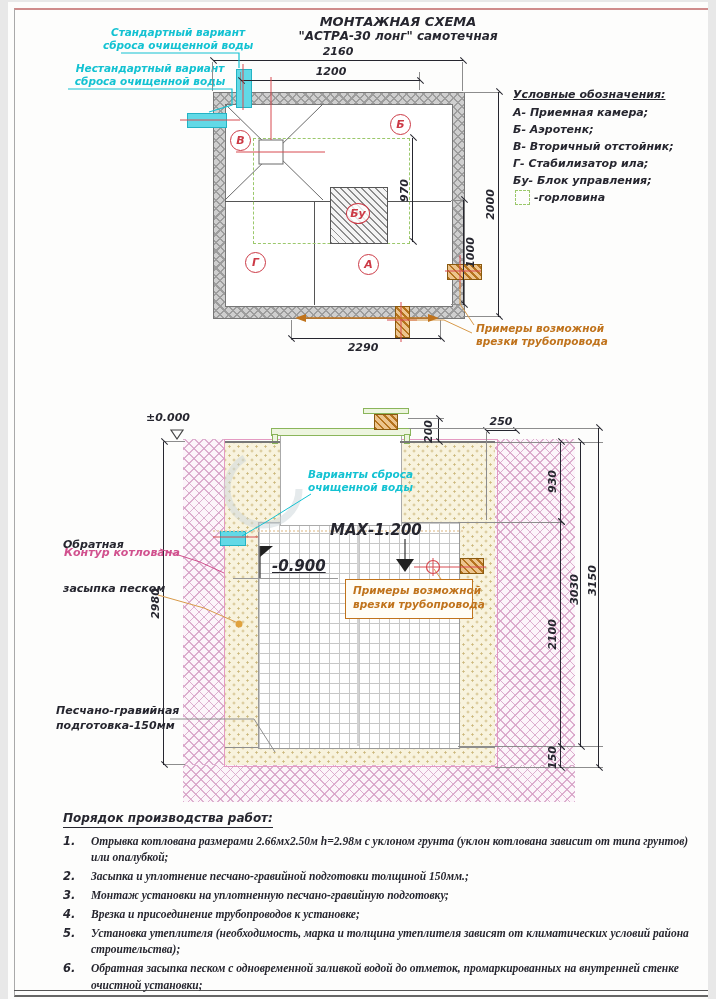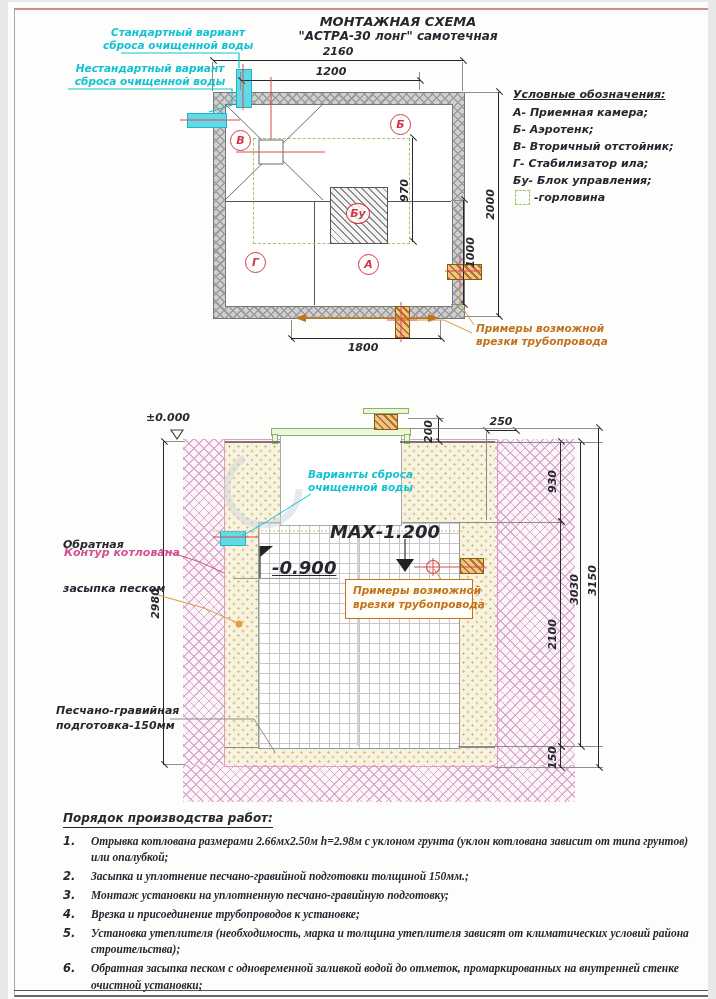--- a/index.html
+++ b/index.html
@@ -9,21 +9,21 @@
          border:1px solid #a9a9a9;border-top:2px solid #cf8c8c;border-bottom:2px solid #666;}
   .frame2{position:absolute;left:6px;top:988px;width:702px;border-top:1.5px solid #555;}
   
   .t{position:absolute;font-style:italic;font-weight:600;color:var(--ink);font-size:11px;line-height:1.25;white-space:nowrap;}
   .tw{white-space:normal;}
   .c{text-align:center;}
   .cyan{color:var(--cyan);}
   .orange{color:var(--orange);}
   .magenta{color:var(--magenta);}
   .small{font-size:10.5px;}
-  .big{font-size:18px;text-align:center;}
+  .big{font-size:15px;text-align:center;}
   
   .wallhatch{background-color:#cfcfcf;background-image:
      repeating-linear-gradient(45deg,#9d9d9d 0 1.5px,transparent 1.5px 6px),
      repeating-linear-gradient(-45deg,#9d9d9d 0 1.5px,transparent 1.5px 6px);}
   .diag{background-color:#f4f4f4;background-image:repeating-linear-gradient(45deg,#8d8d8d 0 1.3px,transparent 1.3px 5px);}
   .pink{background-color:#fcf5fa;background-image:
      repeating-linear-gradient(45deg,rgba(213,158,196,.8) 0 1.2px,transparent 1.2px 7px),
      repeating-linear-gradient(-45deg,rgba(213,158,196,.8) 0 1.2px,transparent 1.2px 7px);}
   .sand{background-color:#f8f3de;background-image:
      radial-gradient(#ccb87c 0.9px,transparent 1.3px),
@@ -111,21 +111,21 @@
   <div class="ext" style="left:455px;top:314px;width:38px;height:1px;"></div>
   <div class="dimv" style="left:490px;top:90px;height:225px;"></div>
   <div class="vlab" style="left:450px;top:196px;">2000</div>
   <div class="ext" style="left:443px;top:198px;width:14px;height:1px;"></div>
   <div class="ext" style="left:443px;top:302px;width:14px;height:1px;"></div>
   <div class="dimv" style="left:455px;top:198px;height:105px;"></div>
   <div class="vlab" style="left:430px;top:244px;">1000</div>
   <div class="ext" style="left:283px;top:318px;width:1px;height:20px;"></div>
   <div class="ext" style="left:432px;top:318px;width:1px;height:20px;"></div>
   <div class="dimh" style="left:283px;top:336px;width:150px;"></div>
-  <div class="t c" style="left:325px;top:339px;width:60px;">1800</div>
+  <div class="t c" style="left:325px;top:339px;width:60px;">2290</div>
 
   <div class="t orange small" style="left:468px;top:320px;">Примеры возможной</div>
   <div class="t orange small" style="left:468px;top:333px;">врезки трубопровода</div>
 
 
   <div class="pink" style="position:absolute;left:175px;top:437px;width:42px;height:326px;"></div>
   <div class="pink" style="position:absolute;left:487px;top:437px;width:80px;height:326px;"></div>
   <div class="pink" style="position:absolute;left:175px;top:763px;width:392px;height:37px;"></div>
   <div class="sand" style="position:absolute;left:217px;top:440px;width:270px;height:323px;"></div>
   <div style="position:absolute;left:216px;top:437px;width:272px;height:326px;border:1px solid #e49ac2;"></div>

